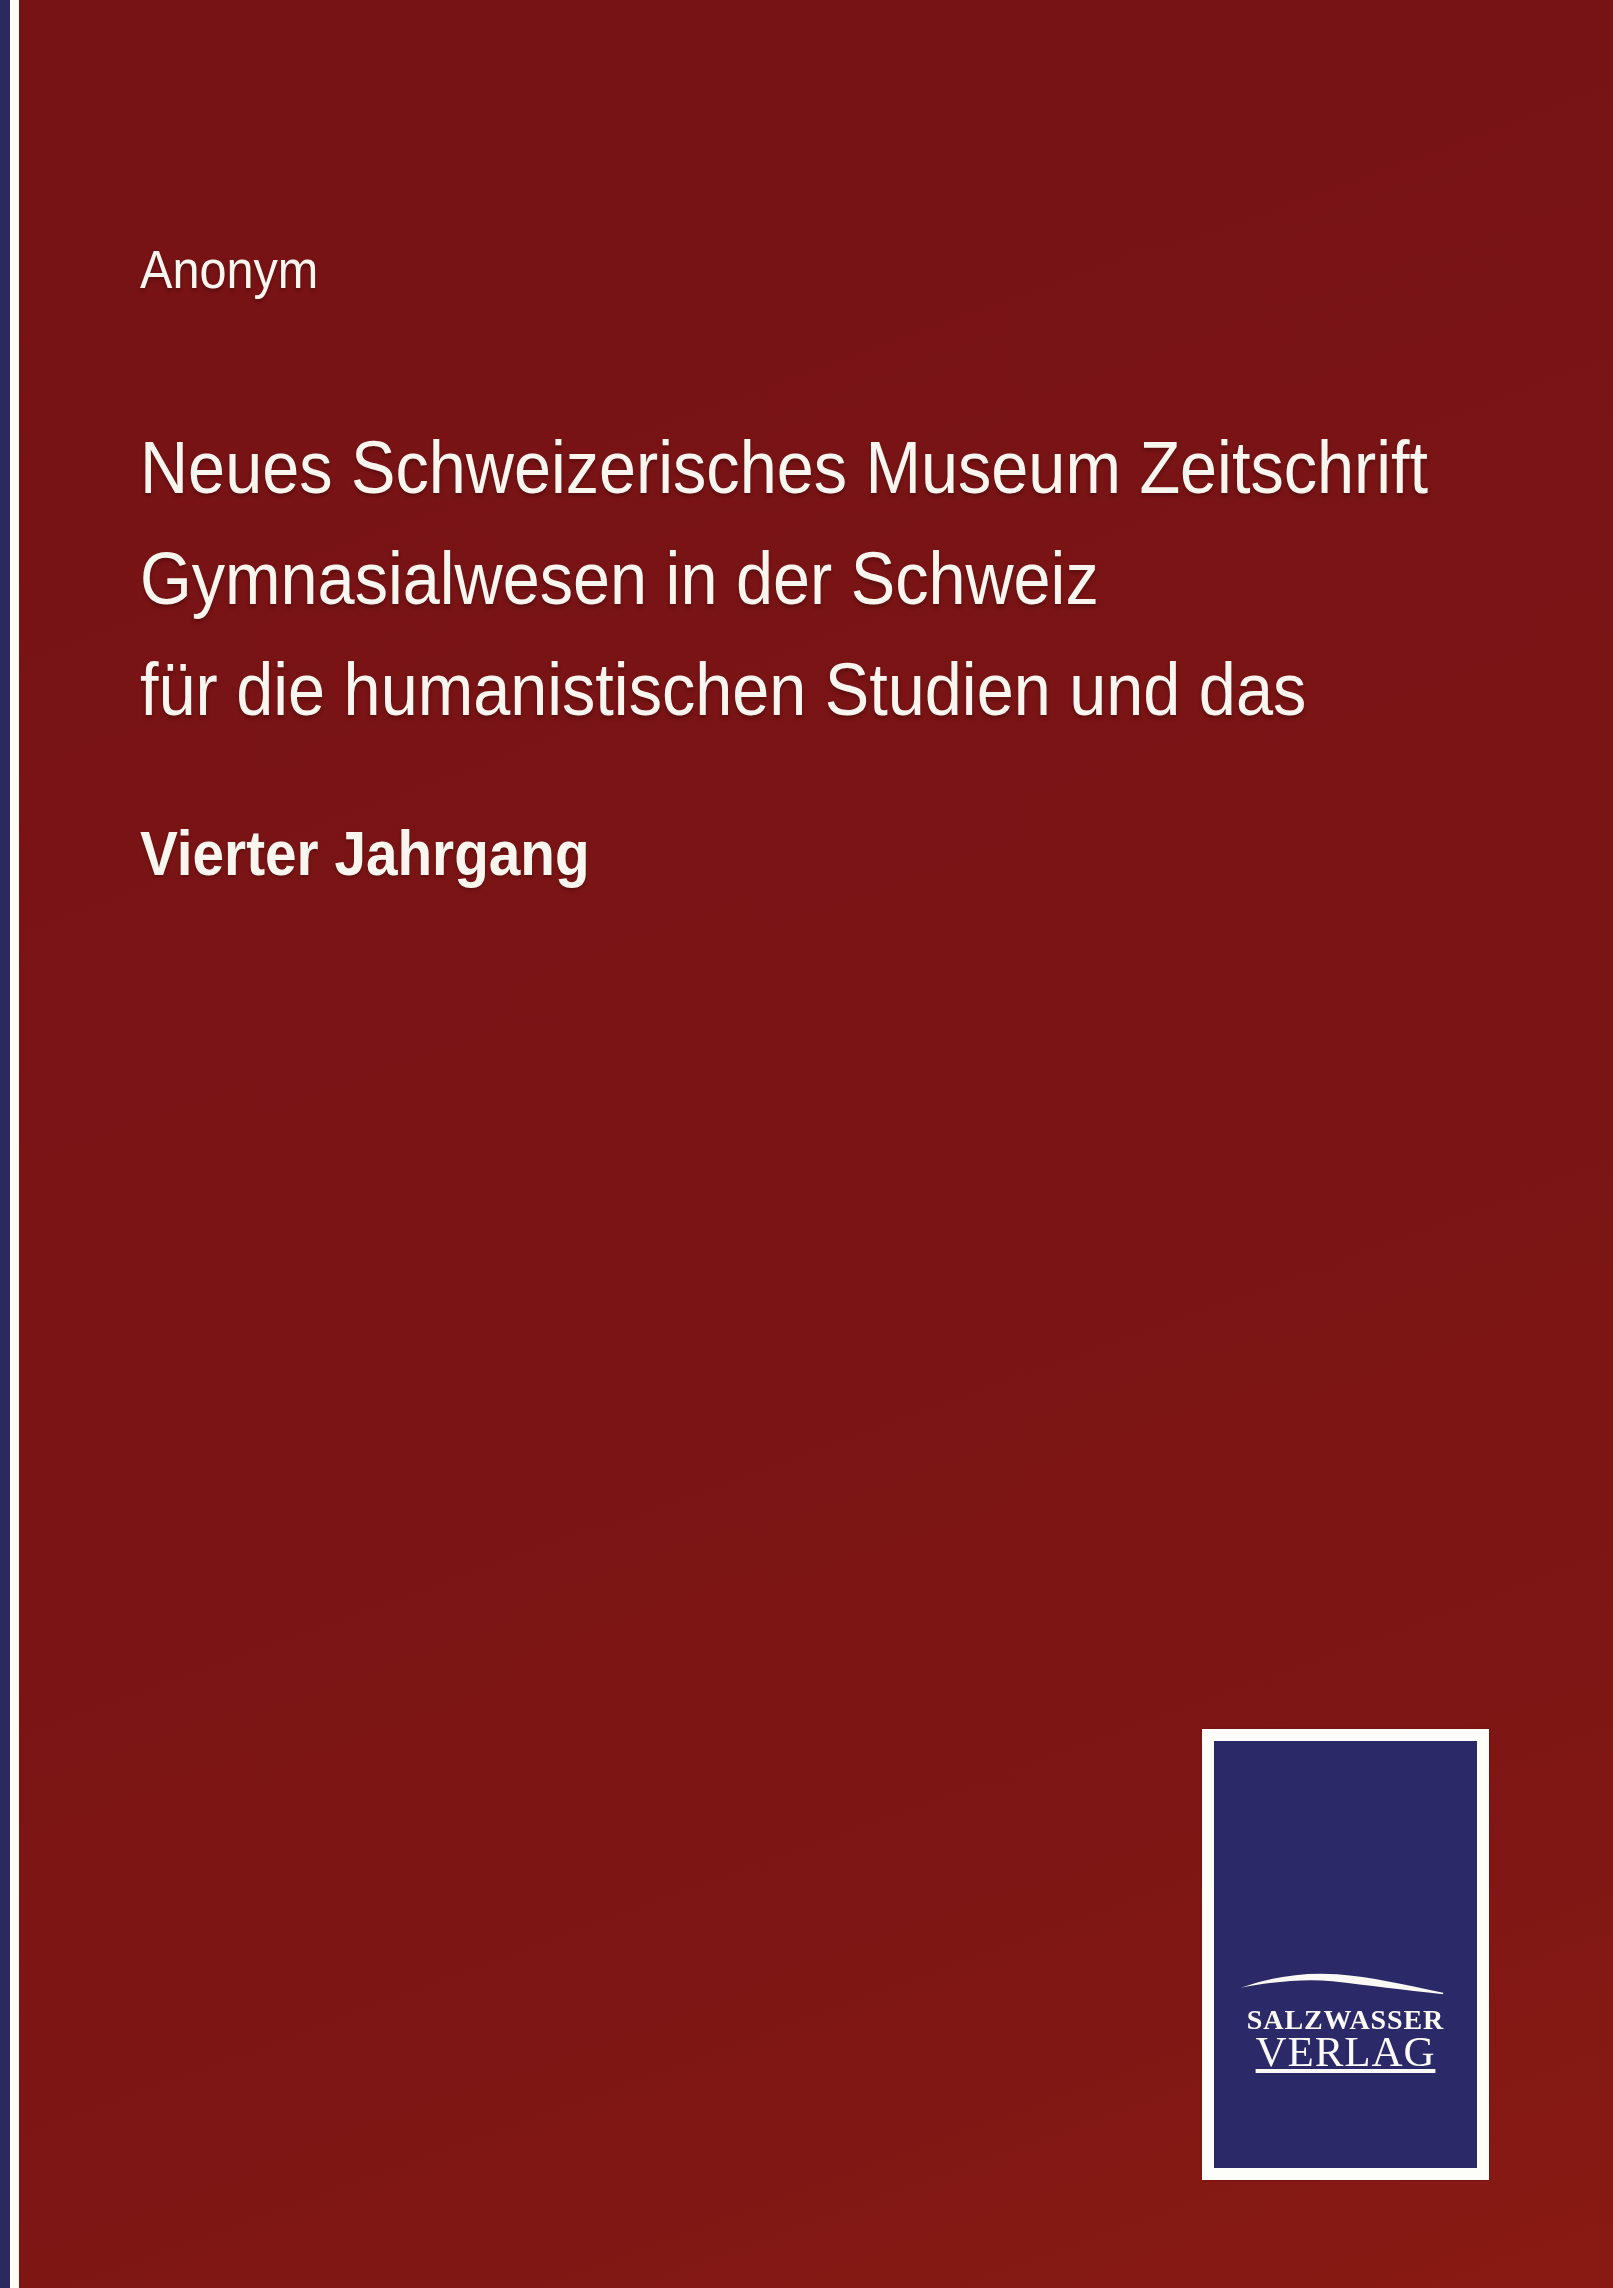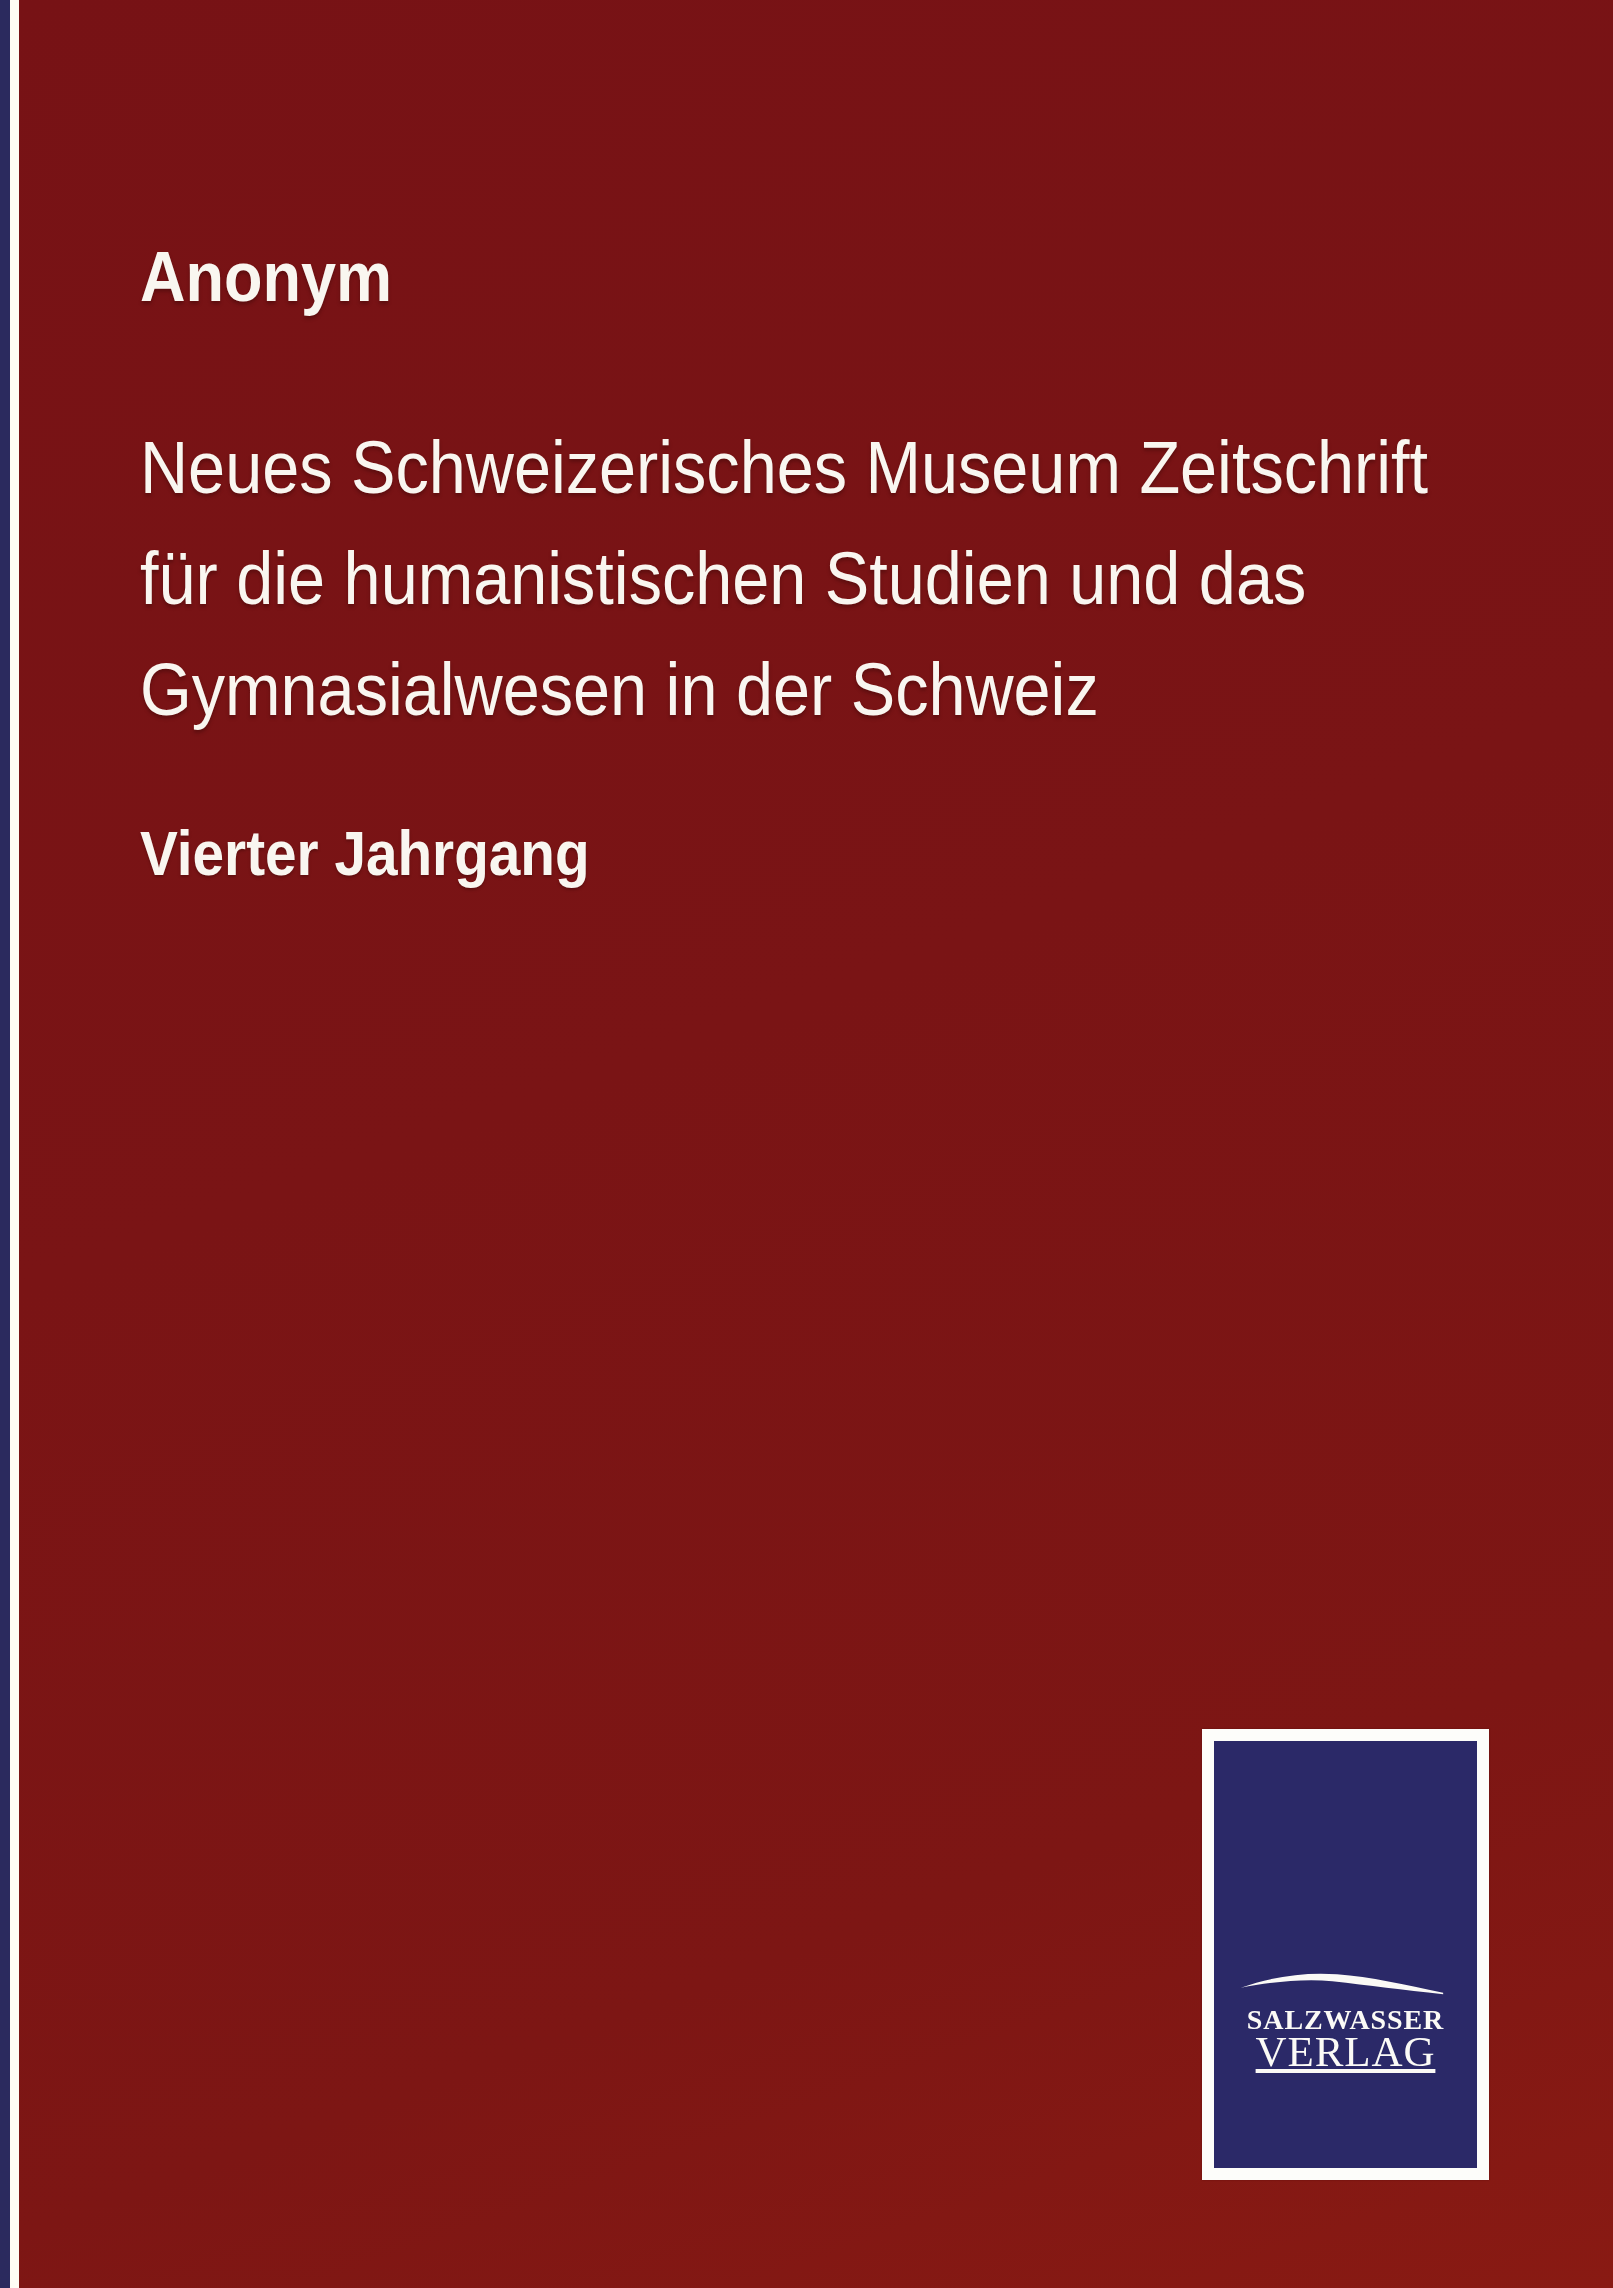--- a/index.html
+++ b/index.html
@@ -32,23 +32,23 @@
   .condensed {
     display: inline-block;
     transform: scaleX(0.9);
     transform-origin: 0 50%;
     white-space: nowrap;
   }
   .author {
     position: absolute;
     left: 140px;
     top: 242px;
-    font-size: 70px;
+    font-size: 54px;
     line-height: 1;
-    font-weight: 700;
+    font-weight: 400;
     color: #f9f6f0;
     text-shadow: 0 2.8px 3.7px rgba(45, 5, 5, 0.35);
   }
   .title-block {
     position: absolute;
     left: 140px;
     top: 412px;
     color: #f9f6f0;
     font-size: 74px;
     font-weight: 400;
@@ -122,24 +122,24 @@
 
   <div class="author">
     <span class="condensed">Anonym</span>
   </div>
 
   <div class="title-block">
     <div class="title-line">
       <span class="condensed">Neues Schweizerisches Museum Zeitschrift</span>
     </div>
     <div class="title-line">
-      <span class="condensed">für die humanistischen Studien und das</span>
+      <span class="condensed">Gymnasialwesen in der Schweiz</span>
     </div>
     <div class="title-line">
-      <span class="condensed">Gymnasialwesen in der Schweiz</span>
+      <span class="condensed">für die humanistischen Studien und das</span>
     </div>
   </div>
 
   <div class="subtitle">
     <span class="condensed">Vierter Jahrgang</span>
   </div>
 
   <div class="logo">
     <svg class="logo-wave" viewBox="0 0 222 30" xmlns="http://www.w3.org/2000/svg" aria-hidden="true">
       <path fill="#fbfaf6" d="M1,19 C 35,7 70,2 105,4.5 C 142,7 178,16 220,24.5

